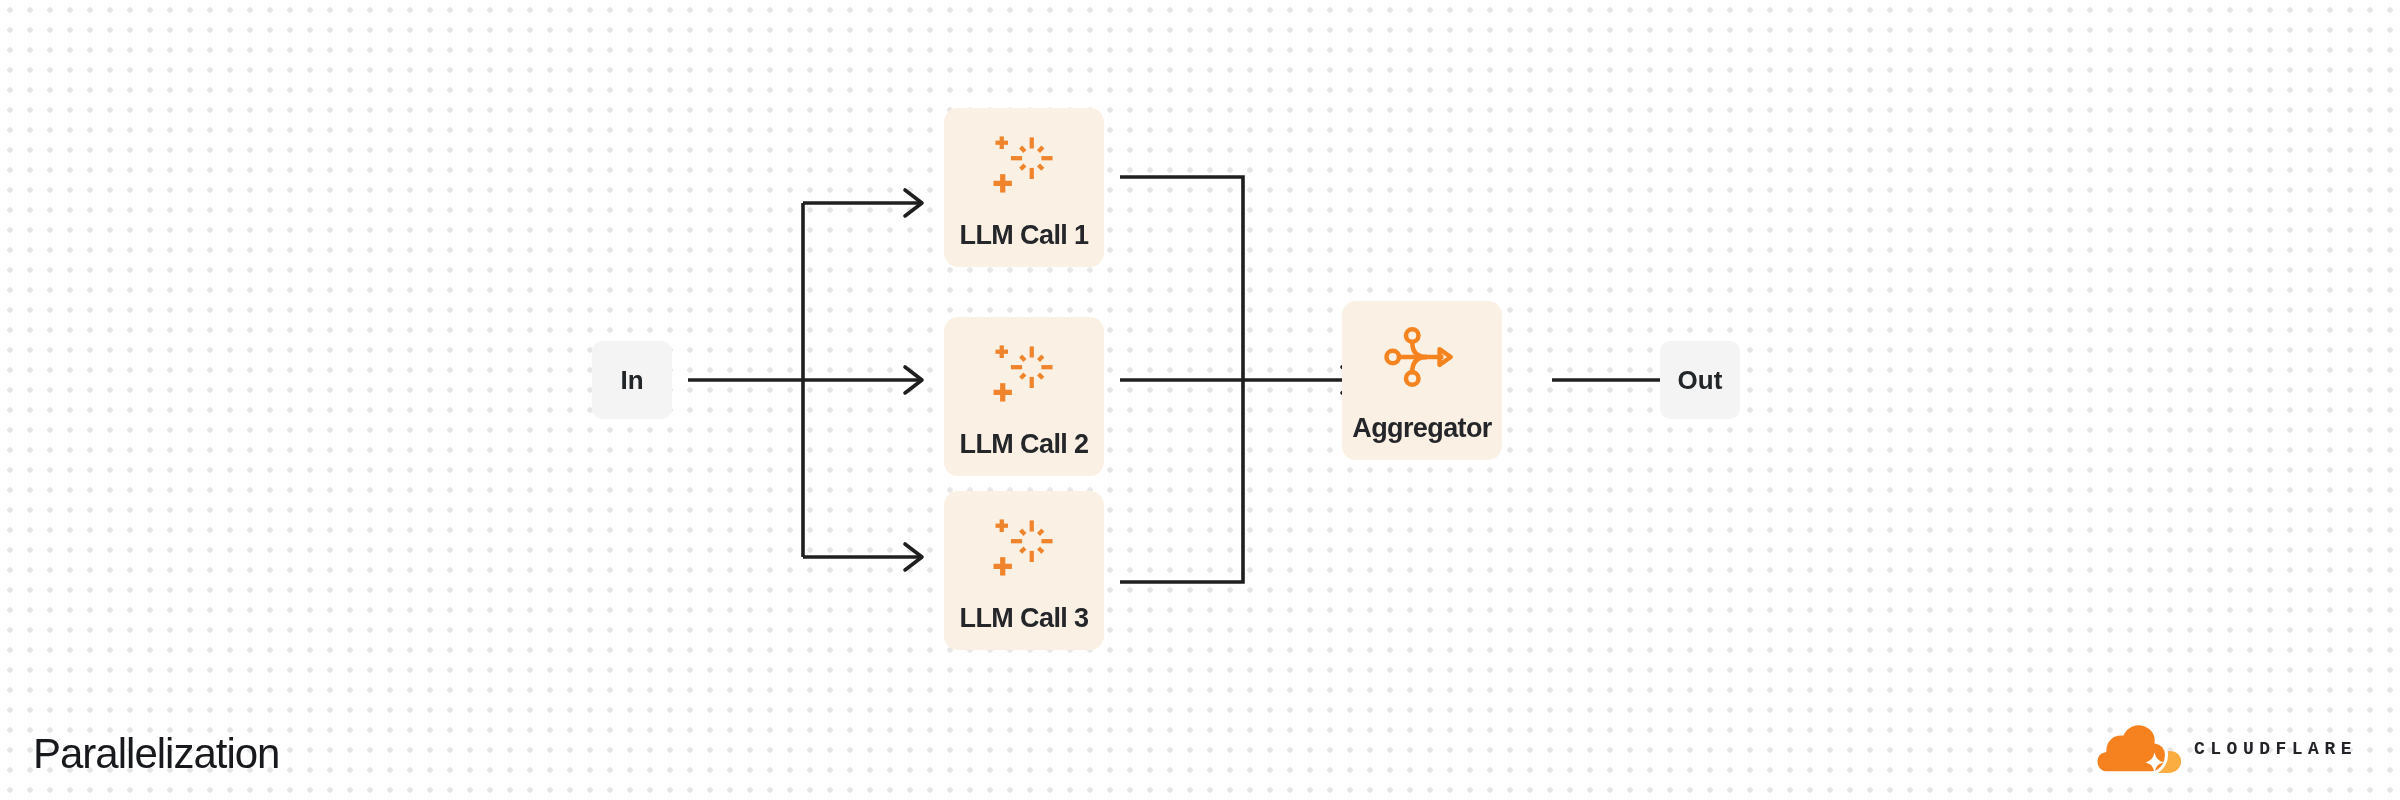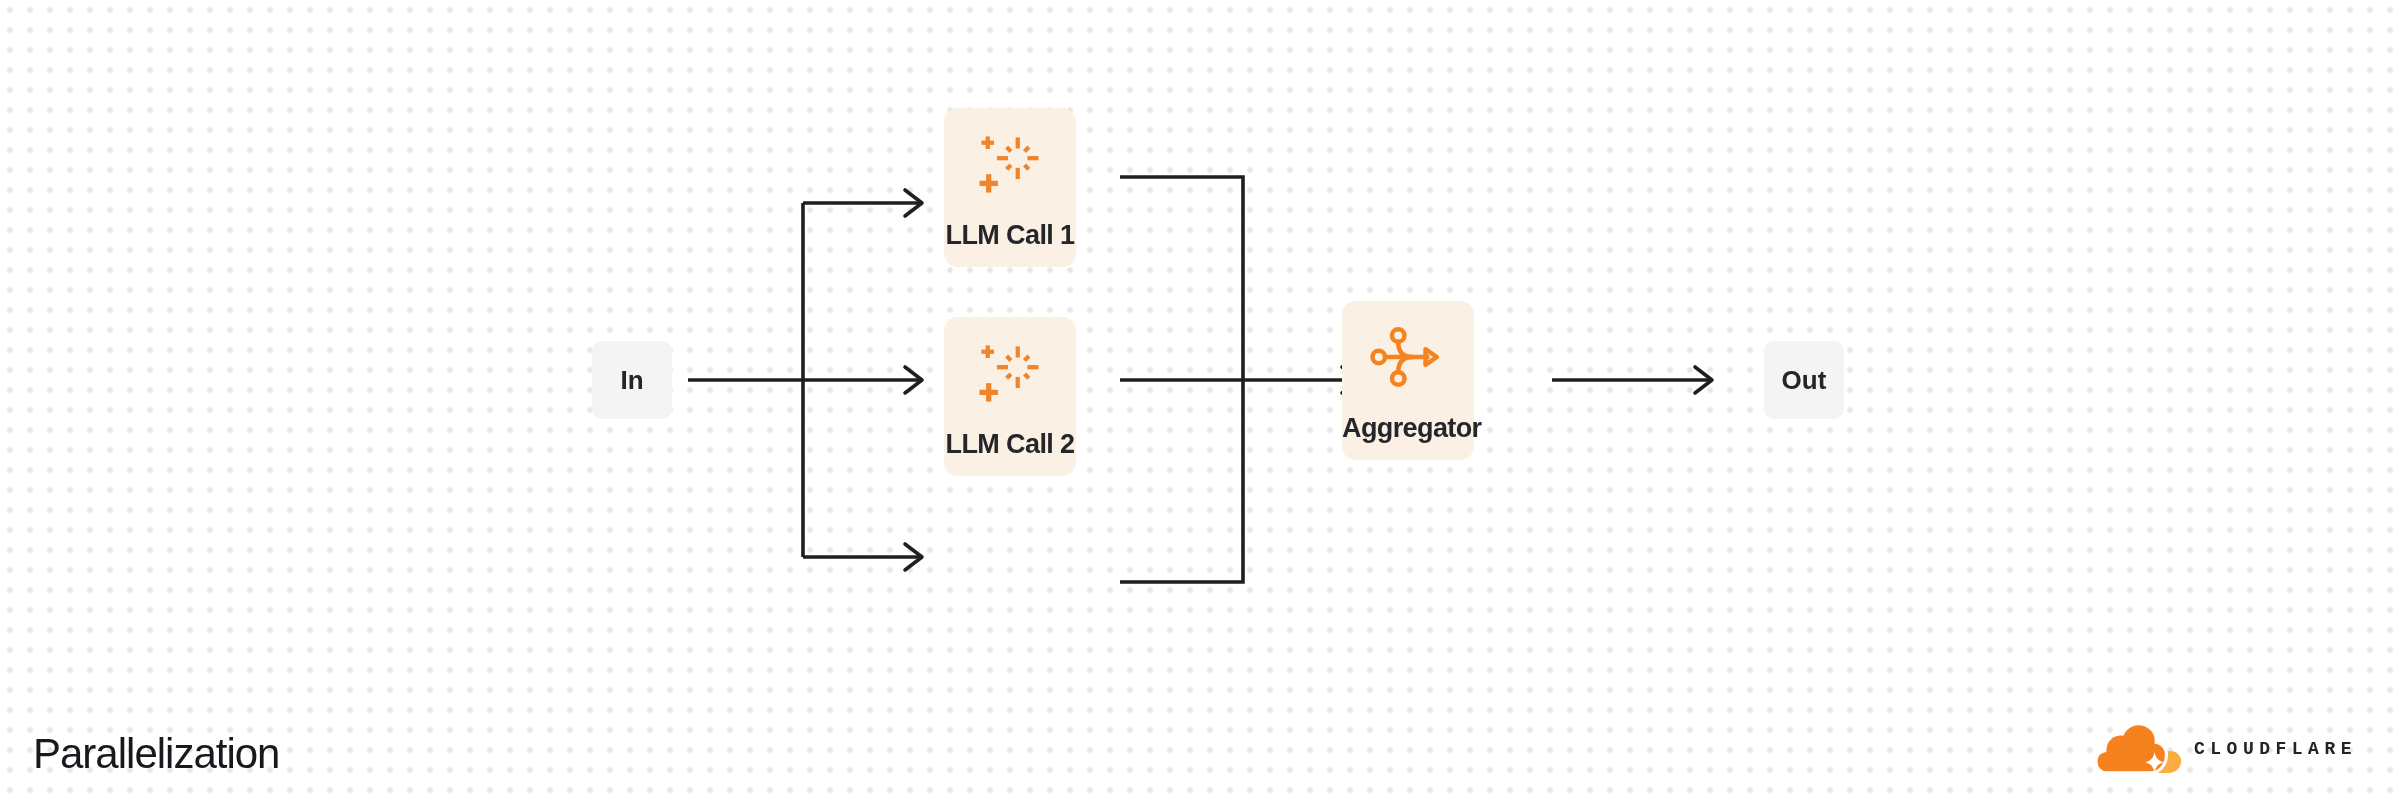--- a/index.html
+++ b/index.html
@@ -36,21 +36,21 @@
     background: #f4f4f5;
     border-radius: 10px;
     display: flex;
     align-items: center;
     justify-content: center;
     font-size: 26px;
     font-weight: 700;
     color: #232629;
   }
   .task {
-    width: 132px; height: 159px;
+    width: 160px; height: 159px;
     background: #faf1e4;
     border-radius: 14px;
     display: flex;
     flex-direction: column;
     align-items: center;
   }
   .task .icon-wrap {
     margin-top: 25px;
     height: 62px;
     display: flex;
@@ -163,37 +163,56 @@
           <line x1="50" y1="25" x2="61.5" y2="25"></line>
         <line x1="47" y1="18" x2="51.5" y2="13.5"></line>
           <line x1="33" y1="18" x2="28.5" y2="13.5"></line>
         <line x1="47" y1="32" x2="51.5" y2="36.5"></line>
           <line x1="33" y1="32" x2="28.5" y2="36.5"></line>
       </svg>
     </span>
     <div class="task-label">LLM Call 2</div>
   </div>
 
+  <div class="node task" style="left:944px; top:491px;">
+    <span class="icon-wrap">
+      <svg class="sparkle" width="62" height="60" viewBox="0 0 64 62" xmlns="http://www.w3.org/2000/svg" stroke-width="4.4">
+        <line x1="2.5" y1="9" x2="15.5" y2="9"></line>
+          <line x1="9" y1="2.5" x2="9" y2="15.5"></line>
+        <line x1="0.5" y1="51" x2="19.5" y2="51" stroke-width="5.4"></line>
+          <line x1="10" y1="41.5" x2="10" y2="60.5" stroke-width="5.4"></line>
+        <line x1="40" y1="3.5" x2="40" y2="15"></line>
+          <line x1="40" y1="35" x2="40" y2="46.5"></line>
+        <line x1="18.5" y1="25" x2="30" y2="25"></line>
+          <line x1="50" y1="25" x2="61.5" y2="25"></line>
+        <line x1="47" y1="18" x2="51.5" y2="13.5"></line>
+          <line x1="33" y1="18" x2="28.5" y2="13.5"></line>
+        <line x1="47" y1="32" x2="51.5" y2="36.5"></line>
+          <line x1="33" y1="32" x2="28.5" y2="36.5"></line>
+      </svg>
+    </span>
+    <div class="task-label">LLM Call 3</div>
+  </div>
 
   <div class="node task" style="left:1342px; top:301px;">
     <span class="icon-wrap" style="margin-top:24px; height:64px;">
       <svg class="merge-icon" width="78" height="64" viewBox="0 0 80 64" xmlns="http://www.w3.org/2000/svg" stroke-width="4.6">
         <circle cx="10" cy="32" r="6.4"></circle>
         <circle cx="30" cy="10" r="6.4"></circle>
         <circle cx="30" cy="54" r="6.4"></circle>
         <path d="M 16.8 32 H 62"></path>
         <path d="M 30 16.8 C 30 25 33 32 45 32"></path>
         <path d="M 30 47.2 C 30 39 33 32 45 32"></path>
         <path d="M 58 24 L 69.5 32 L 58 40 Z" fill="#f5831f" stroke-linejoin="round"></path>
       </svg>
     </span>
     <div class="task-label">Aggregator</div>
   </div>
 
-  <div class="node terminal" style="left:1764px; top:341px;">
+  <div class="node terminal" style="left:1660px; top:341px;">
     <span>Out</span>
   </div>
 
   <div class="diagram-title">Parallelization</div>
 
   <div class="brand">
     <svg width="92" height="56" viewBox="0 0 86 54" xmlns="http://www.w3.org/2000/svg">
 
       <path d="M 63 52 C 57 52 53.5 47 54.5 41.5 C 49.5 38.5 49.5 31 55 28 C 60 24.5 67 26.5 69 31.5 C 75.5 29.5 82.5 33 83.5 39 C 84.5 45.5 79.5 52 71.5 52 Z" fill="#fbad41"></path>
 

